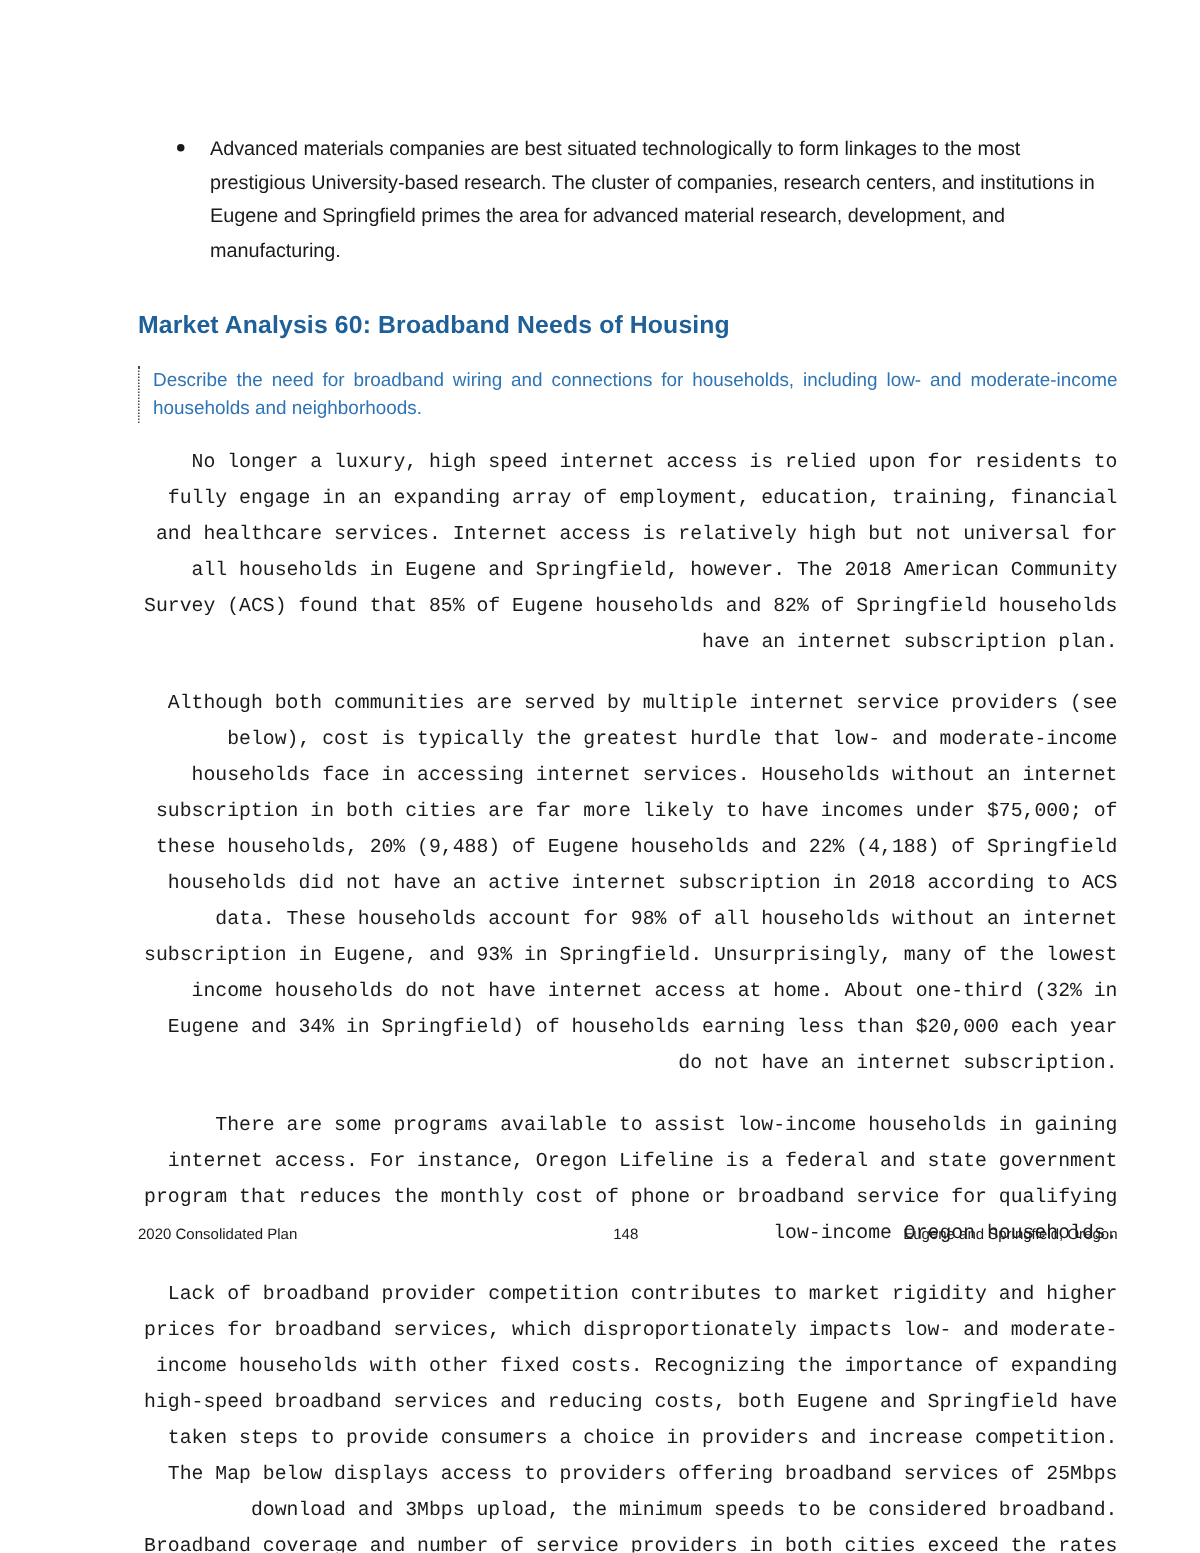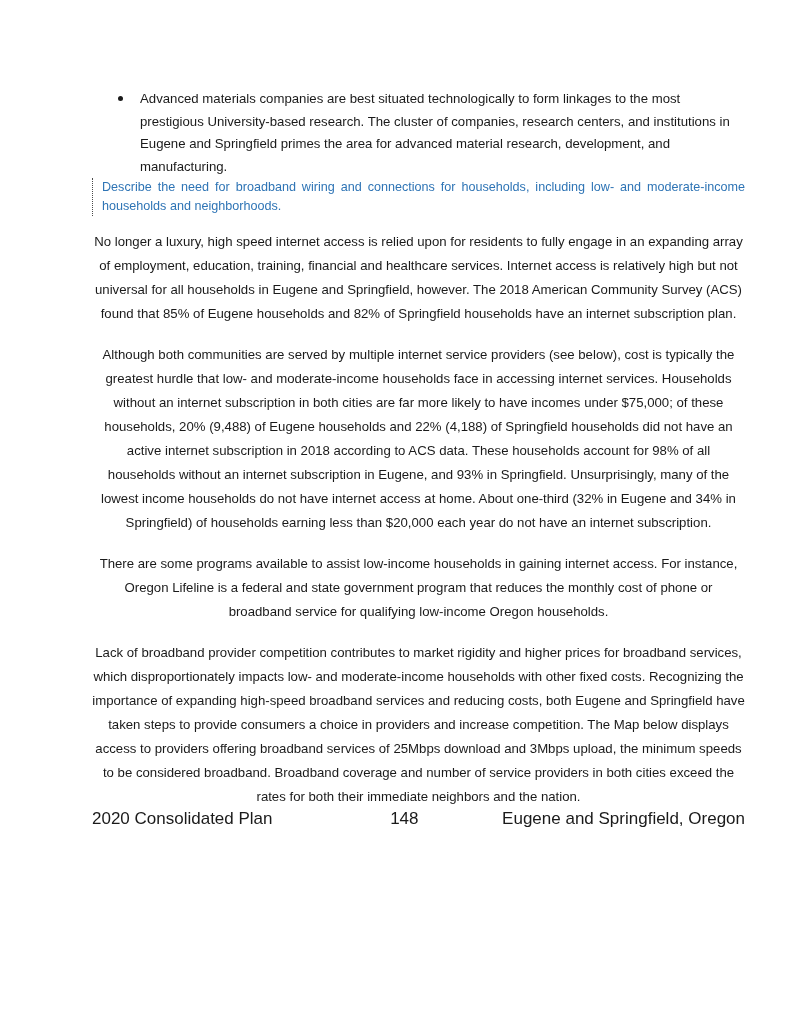--- a/index.html
+++ b/index.html
@@ -63,30 +63,31 @@
     font-weight: normal;
     color: #2e74b5;
     text-align: justify;
     text-justify: inter-word;
   }
   .body-par {
     margin: 0 0 17px 0;
     font-size: 13.2px;
     line-height: 24px;
     color: #1a1a1a;
-    text-align: center;
+    text-align: right;
+    font-family: Liberation Mono, monospace;
   }
   .footer {
     position: absolute;
     left: 92px;
     right: 55px;
     bottom: 55px;
     display: flex;
     align-items: flex-end;
-    font-size: 17px;
+    font-size: 10px;
     color: #1a1a1a;
   }
   .footer .left { flex: 0 0 auto; }
   .footer .center {
     flex: 1 1 auto;
     text-align: center;
     padding-left: 34px;
   }
   .footer .right { flex: 0 0 auto; }
 </style>
@@ -95,20 +96,21 @@
 
 <div class="page">
 
   <ul class="bullet-list">
     <li class="bullet-item">
       <span class="dot"></span>
       <span>Advanced materials companies are best situated technologically to form linkages to the most prestigious University-based research. The cluster of companies, research centers, and institutions in Eugene and Springfield primes the area for advanced material research, development, and manufacturing.</span>
     </li>
   </ul>
 
+  <h2 class="section-heading">Market Analysis 60: Broadband Needs of Housing</h2>
 
   <div class="prompt">
     <p>Describe the need for broadband wiring and connections for households, including low- and moderate-income households and neighborhoods.</p>
   </div>
 
   <p class="body-par">No longer a luxury, high speed internet access is relied upon for residents to fully engage in an expanding array of employment, education, training, financial and healthcare services. Internet access is relatively high but not universal for all households in Eugene and Springfield, however.  The 2018 American Community Survey (ACS) found that 85% of Eugene households and 82% of Springfield households have an internet subscription plan.</p>
 
   <p class="body-par">Although both communities are served by multiple internet service providers (see below), cost is typically the greatest hurdle that low- and moderate-income households face in accessing internet services. Households without an internet subscription in both cities are far more likely to have incomes under $75,000; of these households, 20% (9,488) of Eugene households and 22% (4,188) of Springfield households did not have an active internet subscription in 2018 according to ACS data. These households account for 98% of all households without an internet subscription in Eugene, and 93% in Springfield. Unsurprisingly, many of the lowest income households do not have internet access at home. About one-third (32% in Eugene and 34% in Springfield) of households earning less than $20,000 each year do not have an internet subscription.</p>
 
   <p class="body-par">There are some programs available to assist low-income households in gaining internet access.  For instance, Oregon Lifeline is a federal and state government program that reduces the monthly cost of phone or broadband service for qualifying low-income Oregon households.</p>

